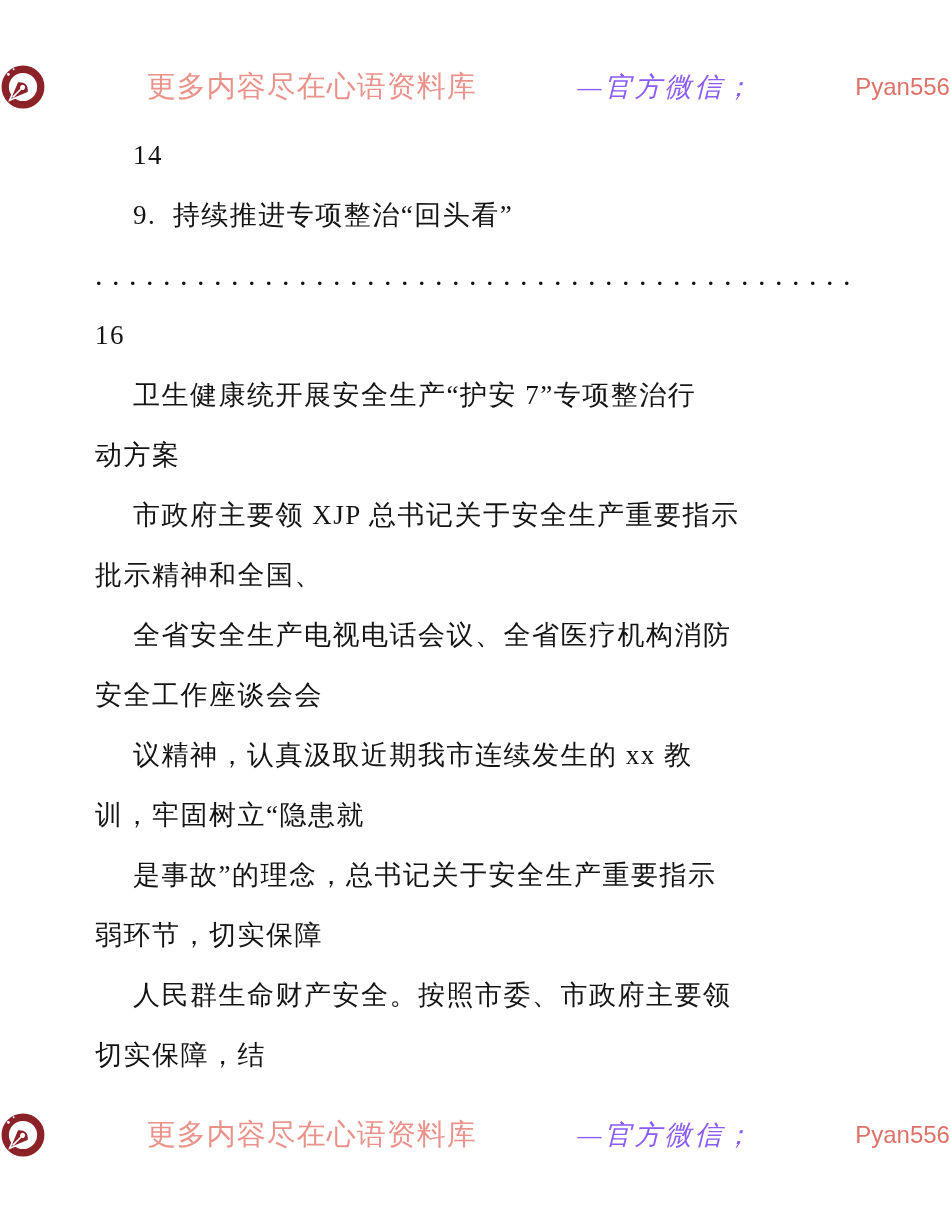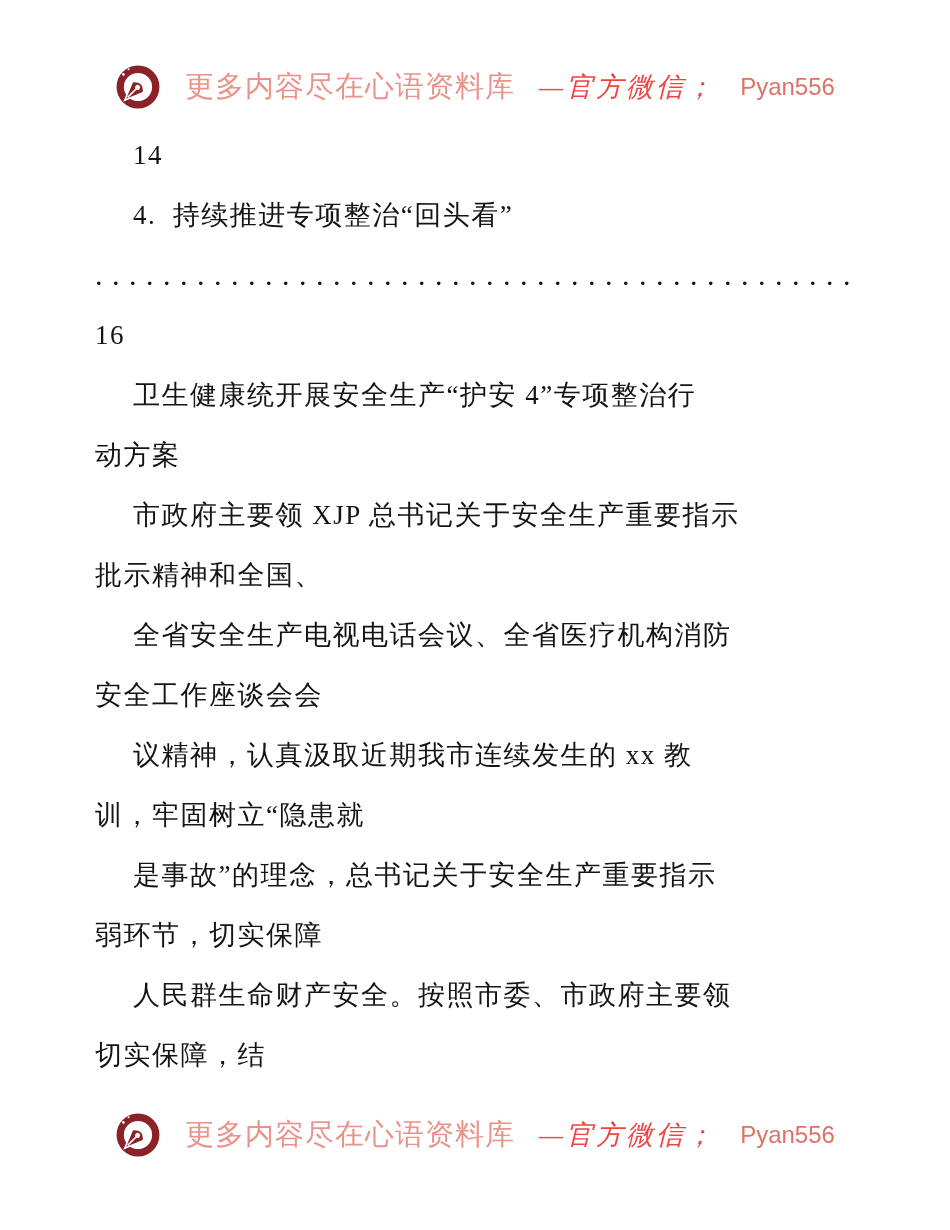--- a/index.html
+++ b/index.html
@@ -10,21 +10,21 @@
   body {
     width: 950px;
     height: 1230px;
     position: relative;
     overflow: hidden;
     font-family: "Liberation Serif", "DejaVu Serif", serif;
   }
   .watermark {
     display: flex;
     align-items: center;
-    justify-content: center;
+    justify-content: space-between;
     gap: 24px;
     width: 100%;
   }
   .watermark.header { padding-top: 64px; }
   .watermark.footer {
     position: absolute;
     left: 0;
     top: 1112px;
   }
   .logo {
@@ -33,21 +33,21 @@
     flex: 0 0 auto;
     display: inline-block;
   }
   .brand {
     color: #e9938b;
     font-size: 29px;
     letter-spacing: 1px;
     white-space: pre;
   }
   .wechat-label {
-    color: #ef4444;
+    color: #8b5cf6;
     font-size: 27px;
     font-style: italic;
     letter-spacing: 3px;
     white-space: pre;
   }
   .wechat-id {
     color: #de7168;
     font-size: 24px;
     font-family: "Liberation Sans", "DejaVu Sans", sans-serif;
   }
@@ -84,24 +84,24 @@
       </g>
     </svg>
   </span>
   <span class="brand">更多内容尽在心语资料库</span>
   <span class="wechat-label">—官方微信；</span>
   <span class="wechat-id">Pyan556</span>
 </div>
 
 <div class="doc">
     <div class="line indent">14</div>
-    <div class="line indent">4.  持续推进专项整治“回头看”</div>
+    <div class="line indent">9.  持续推进专项整治“回头看”</div>
     <div class="line dots">..............................................</div>
     <div class="line">16</div>
-    <div class="line indent">卫生健康统开展安全生产“护安 4”专项整治行</div>
+    <div class="line indent">卫生健康统开展安全生产“护安 7”专项整治行</div>
     <div class="line">动方案</div>
     <div class="line indent">市政府主要领 XJP 总书记关于安全生产重要指示</div>
     <div class="line">批示精神和全国、</div>
     <div class="line indent">全省安全生产电视电话会议、全省医疗机构消防</div>
     <div class="line">安全工作座谈会会</div>
     <div class="line indent">议精神，认真汲取近期我市连续发生的 xx 教</div>
     <div class="line">训，牢固树立“隐患就</div>
     <div class="line indent">是事故”的理念，总书记关于安全生产重要指示</div>
     <div class="line">弱环节，切实保障</div>
     <div class="line indent">人民群生命财产安全。按照市委、市政府主要领</div>

